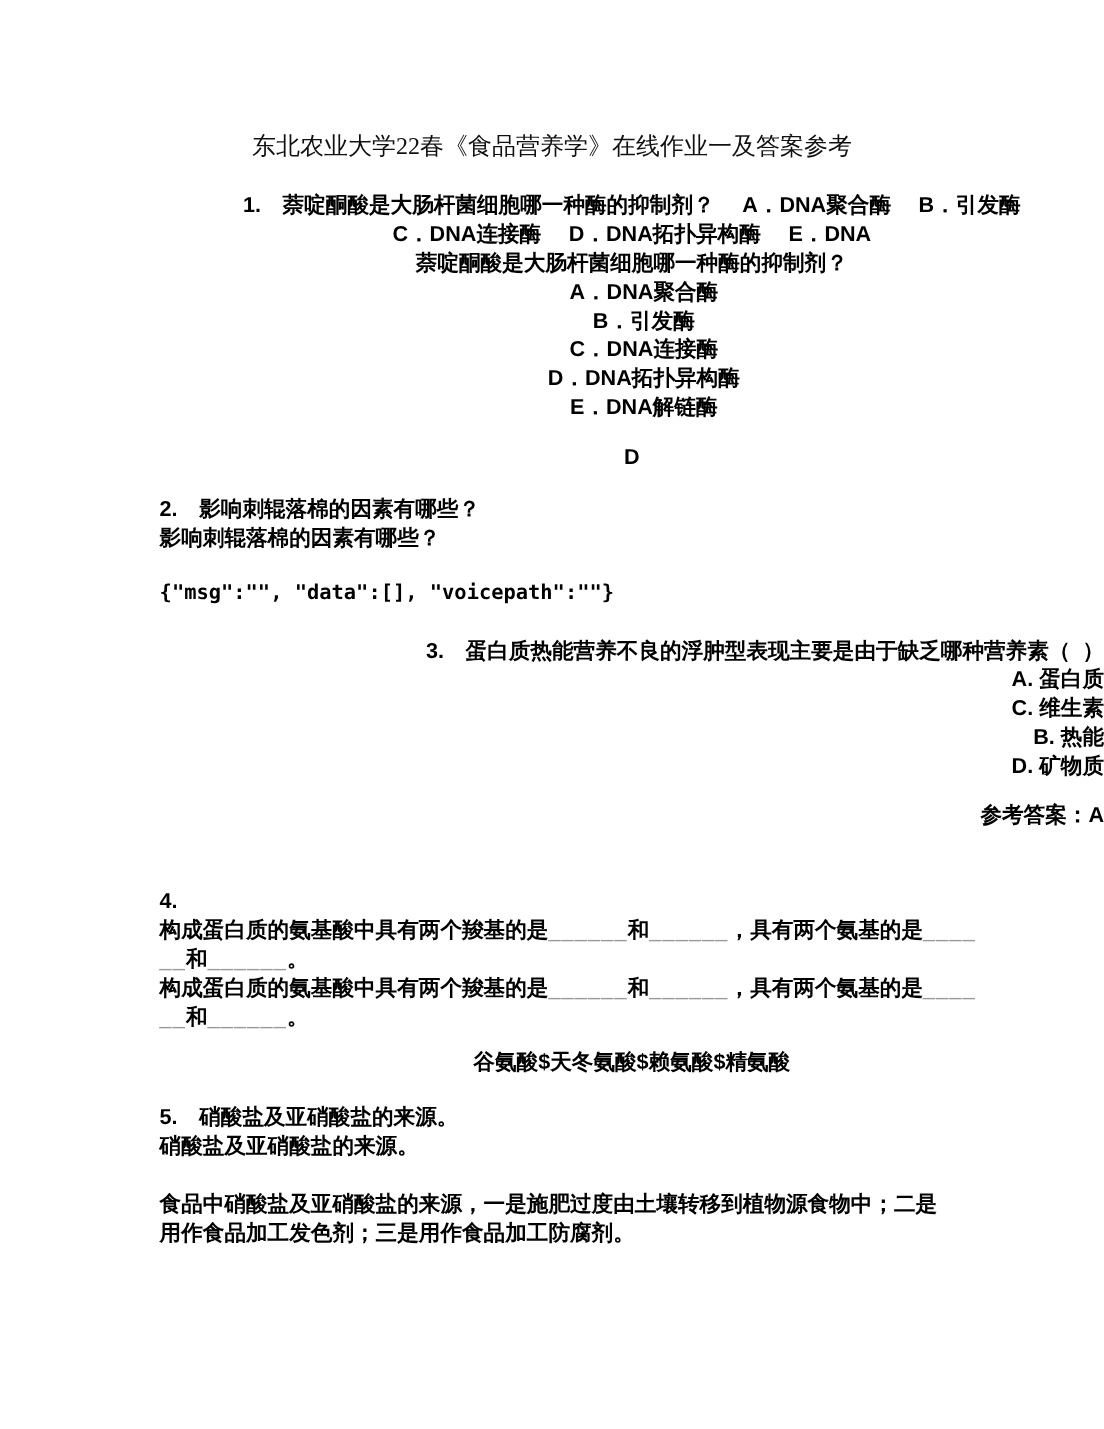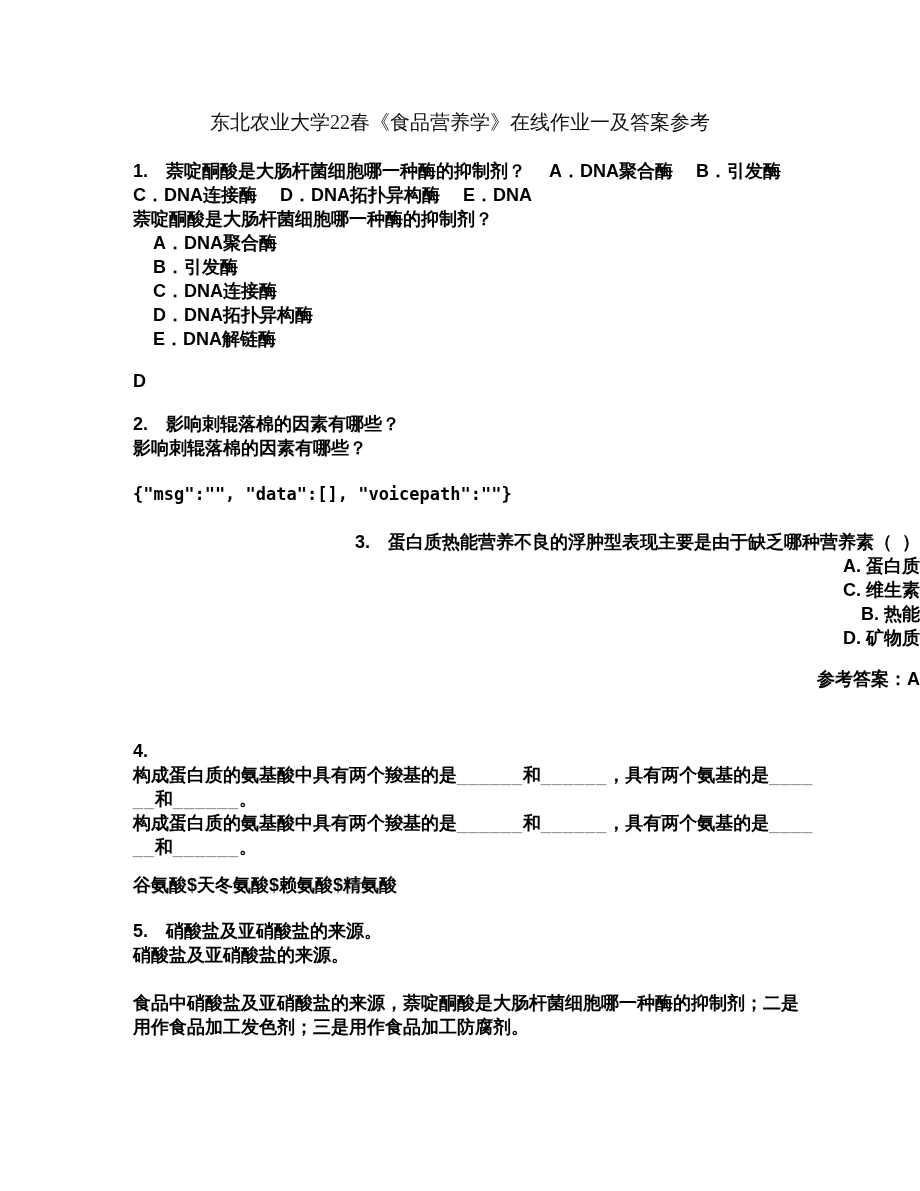--- a/index.html
+++ b/index.html
@@ -31,33 +31,33 @@
   }
   .content {
     padding-left: 133px;
     padding-right: 0;
   }
   .line {
     white-space: pre;
     min-height: 24px;
   }
   .opt-indent { padding-left: 20px; }
-  .sec-q1 { margin-top: 25px; }
+  .sec-q1 { margin-top: 25px; text-align: center; }
   .ans-d  { margin-top: 18px; }
   .sec-q2 { margin-top: 19px; }
   .json-line {
     margin-top: 22px;
     font-family: "DejaVu Sans Mono", monospace;
     font-weight: bold;
     font-size: 17px;
   }
   .sec-q3 { margin-top: 24px; text-align: right; }
   .ref-ans { margin-top: 17px; }
   .sec-q4 { margin-top: 48px; }
-  .q4-ans { margin-top: 14px; }
+  .q4-ans { margin-top: 14px; text-align: center; }
   .sec-q5 { margin-top: 22px; }
   .q5-ans { margin-top: 24px; }
   .blank-seg {
     color: #9a9a9a;
     font-weight: normal;
     letter-spacing: 1px;
     text-align: center;
   }
 </style>
 </head>
@@ -104,18 +104,18 @@
 
       <div class="line"><span>构成蛋白质的氨基酸中具有两个羧基的是</span><span class="blank-seg">______</span><span>和</span><span class="blank-seg">______</span><span>，具有两个氨基的是</span><span class="blank-seg">____</span></div>
       <div class="line"><span class="blank-seg">__</span><span>和</span><span class="blank-seg">______</span><span>。</span></div>
 
       <div class="line q4-ans">谷氨酸$天冬氨酸$赖氨酸$精氨酸</div>
     </div>
 
     <div class="sec-q5">
       <div class="line">5.　硝酸盐及亚硝酸盐的来源。</div>
       <div class="line">硝酸盐及亚硝酸盐的来源。</div>
-      <div class="line q5-ans">食品中硝酸盐及亚硝酸盐的来源，萘啶酮酸是大肠杆菌细胞哪一种酶的抑制剂；二是</div>
+      <div class="line q5-ans">食品中硝酸盐及亚硝酸盐的来源，一是施肥过度由土壤转移到植物源食物中；二是</div>
       <div class="line">用作食品加工发色剂；三是用作食品加工防腐剂。</div>
     </div>
 
   </div>
 </div>
 
 </body></html>

